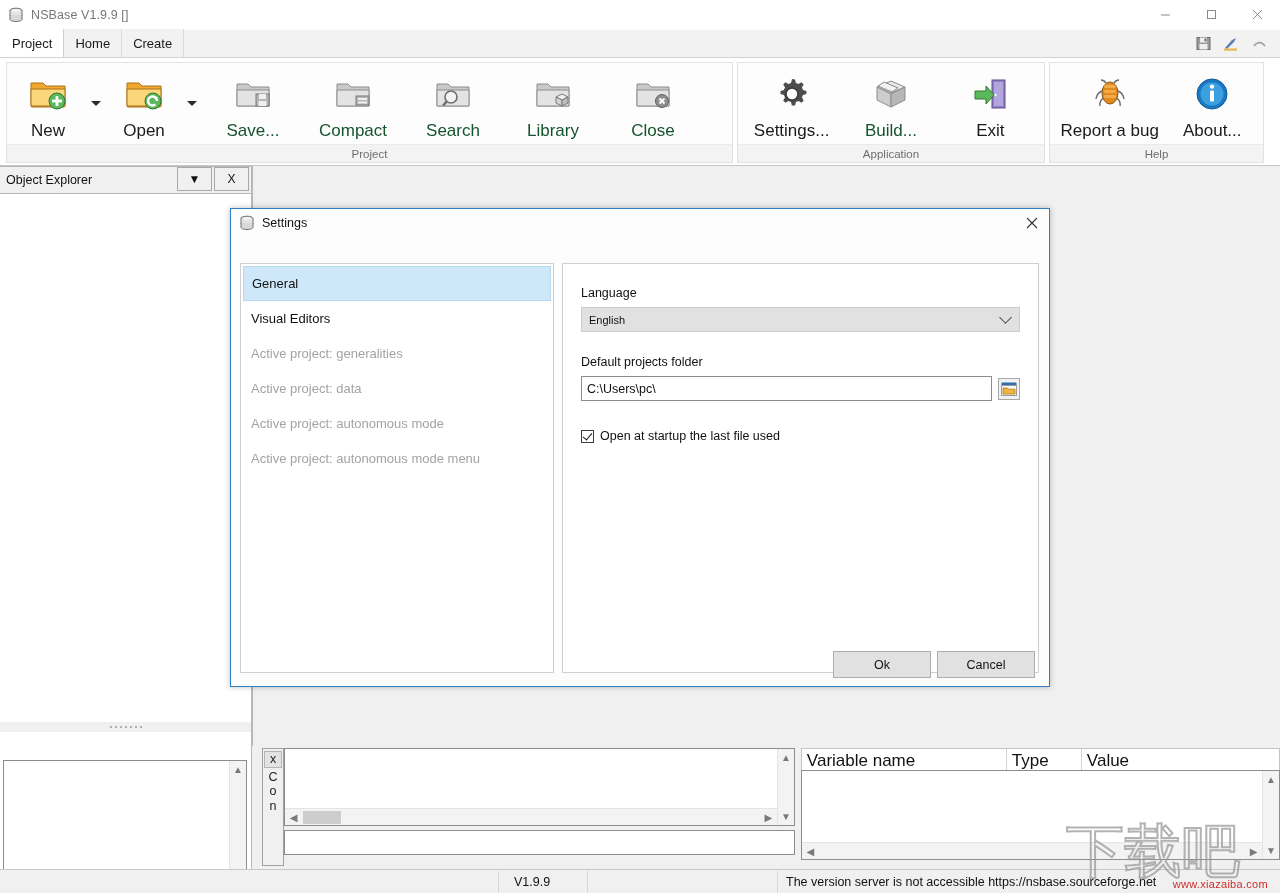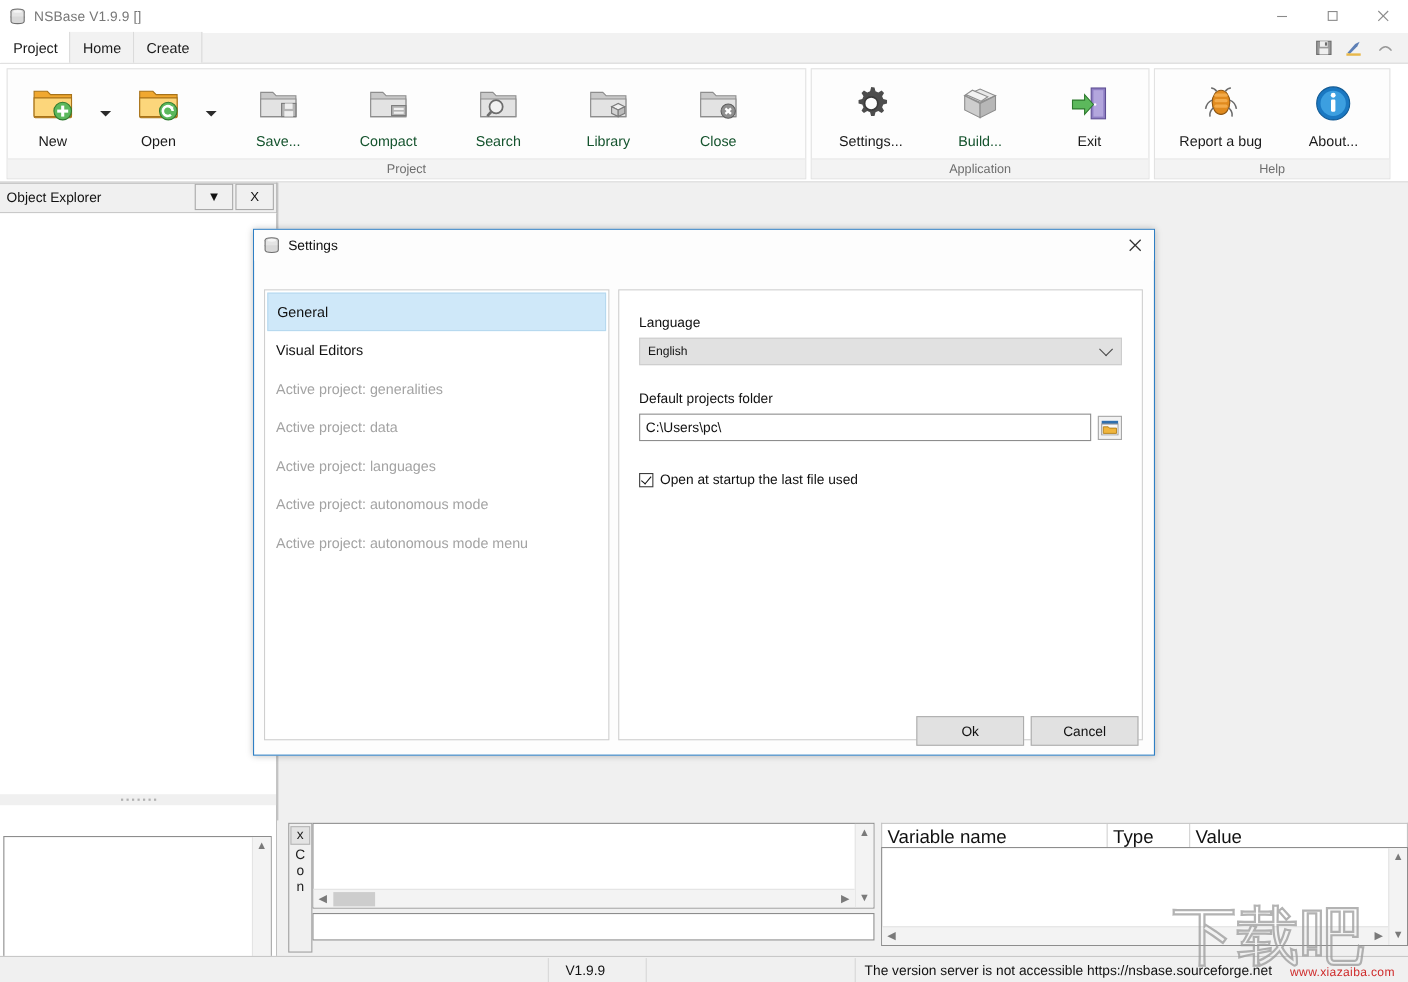--- a/index.html
+++ b/index.html
@@ -94,21 +94,21 @@
     border-top: 1px solid #eaeaea;
   }
   .rbtn {
     width: 74px; height: 80px;
     display: flex; flex-direction: column; align-items: center; justify-content: flex-start;
     padding-top: 10px;
     cursor: default;
   }
   .rbtn .ico { width: 40px; height: 40px; display:flex; align-items:center; justify-content:center; }
   .rbtn .lbl {
-    margin-top: 7px; font-size: 13px; color: #1a1a1a; white-space: nowrap;
+    margin-top: 7px; font-size: 17px; color: #1a1a1a; white-space: nowrap;
   }
   .rbtn.disabled .lbl { color: #14532d; }
   .rdrop {
     width: 22px; height: 80px; display: flex; align-items: center; justify-content: center;
   }
   .caret-d {
     width: 0; height: 0; border-left: 5px solid transparent; border-right: 5px solid transparent;
     border-top: 5px solid #2b2b2b;
   }
 
@@ -680,23 +680,20 @@
         <div class="nav-item">
           <span>Visual Editors</span>
         </div>
         <div class="nav-item disabled">
           <span>Active project: generalities</span>
         </div>
         <div class="nav-item disabled">
           <span>Active project: data</span>
         </div>
         <div class="nav-item disabled">
-          <span>Active project: languages</span>
-        </div>
-        <div class="nav-item disabled">
           <span>Active project: autonomous mode</span>
         </div>
         <div class="nav-item disabled">
           <span>Active project: autonomous mode menu</span>
         </div>
       </div>
 
       <div class="pane">
         <div class="pane-inner">
           <div class="field-label">Language</div>

